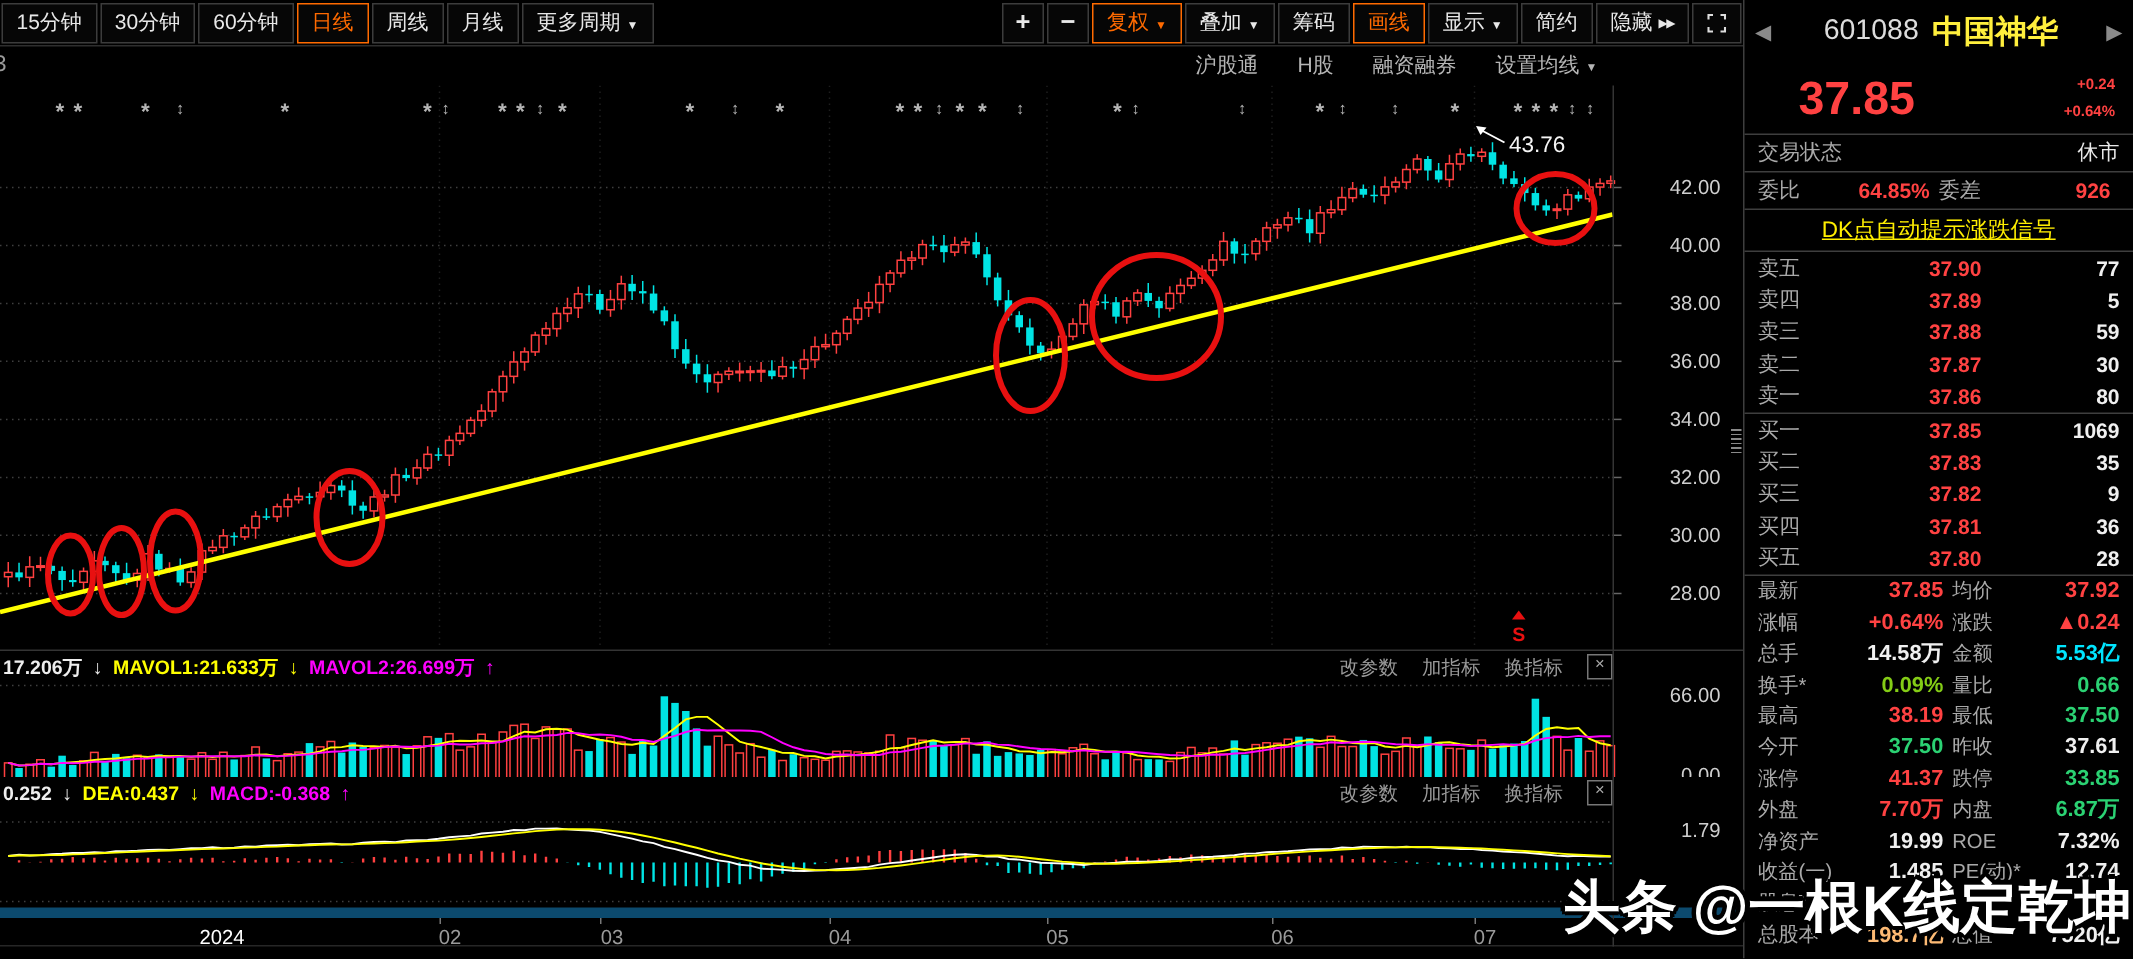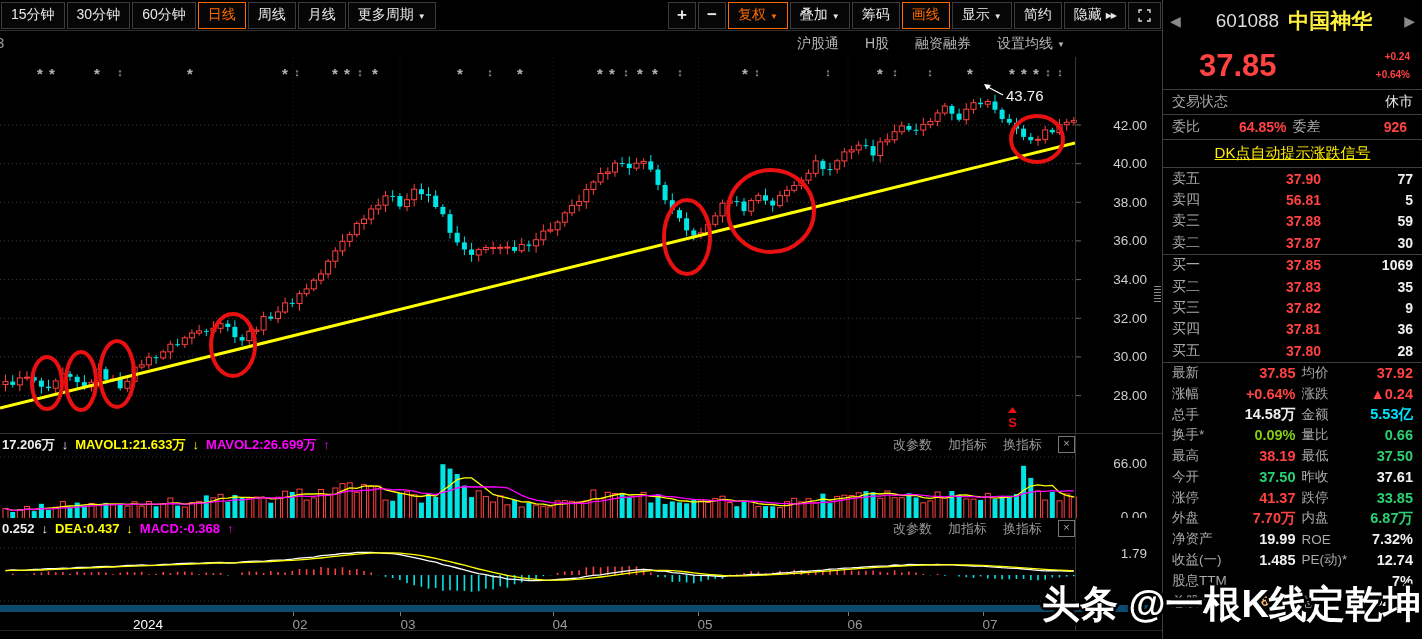--- a/index.html
+++ b/index.html
@@ -941,32 +941,37 @@
       <span>DK点自动提示涨跌信号</span>
     </div>
     <div id="asks">
         <div class="ob-row">
           <span class="ob-l">卖五</span>
           <span class="ob-p">37.90</span>
           <span class="ob-v">77</span>
         </div>
         <div class="ob-row">
           <span class="ob-l">卖四</span>
-          <span class="ob-p">56.81</span>
+          <span class="ob-p">37.89</span>
           <span class="ob-v">5</span>
         </div>
         <div class="ob-row">
           <span class="ob-l">卖三</span>
           <span class="ob-p">37.88</span>
           <span class="ob-v">59</span>
         </div>
         <div class="ob-row">
           <span class="ob-l">卖二</span>
           <span class="ob-p">37.87</span>
           <span class="ob-v">30</span>
+        </div>
+        <div class="ob-row">
+          <span class="ob-l">卖一</span>
+          <span class="ob-p">37.86</span>
+          <span class="ob-v">80</span>
         </div>
       </div>
     <div class="sep"></div>
     <div id="bids">
         <div class="ob-row">
           <span class="ob-l">买一</span>
           <span class="ob-p">37.85</span>
           <span class="ob-v">1069</span>
         </div>
         <div class="ob-row">

